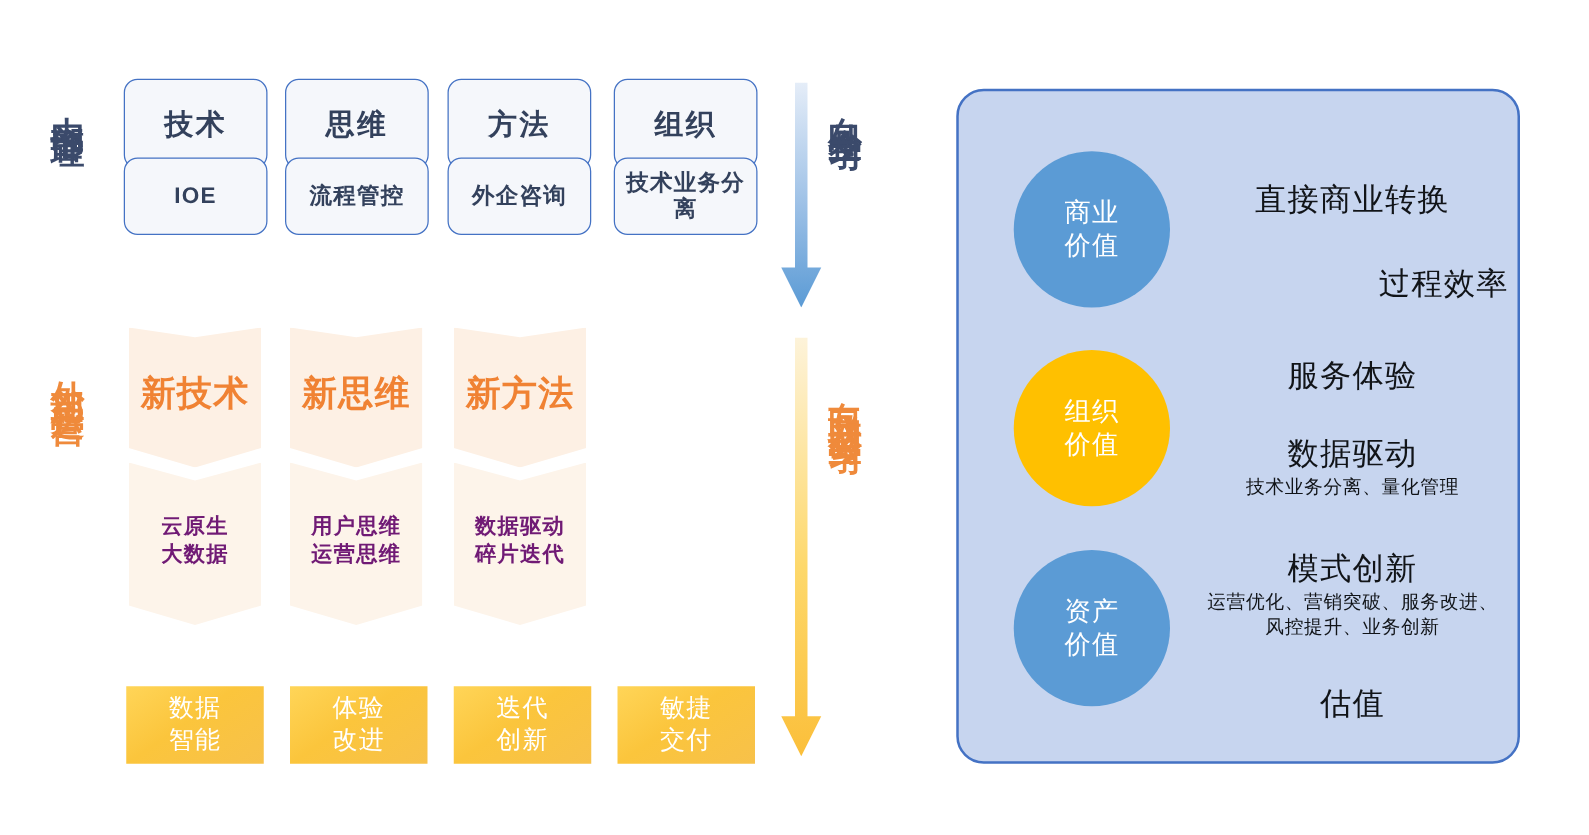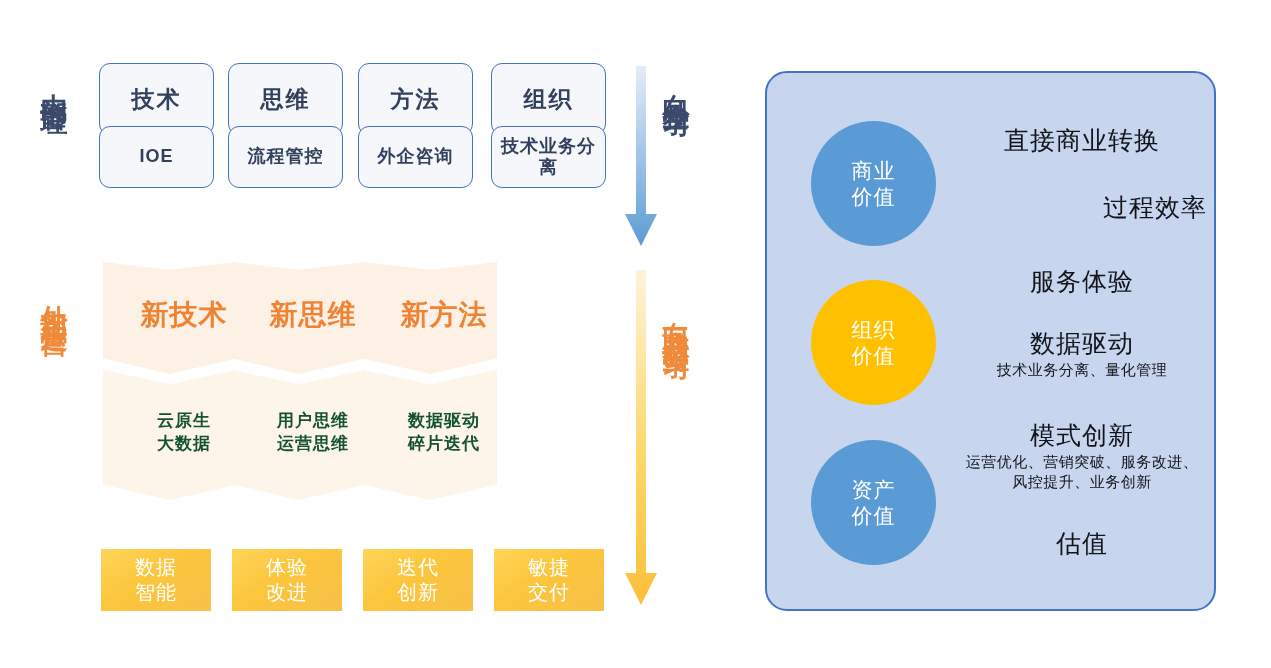--- a/index.html
+++ b/index.html
@@ -74,21 +74,20 @@
 
   
   .chev-col { position: absolute; width: 106px; }
   .chev {
     width: 106px;
     position: relative;
     display: flex;
     align-items: center;
     justify-content: center;
     text-align: center;
-    padding-left: 28px;
   }
   .chev-top {
     height: 112px;
     background: #fdf0e4;
     clip-path: polygon(0 0, 50% 7%, 100% 0, 100% 86%, 50% 100%, 0 86%);
   }
   .chev-bot {
     height: 130px;
     margin-top: -4px;
     background: #fdf4ea;
@@ -97,21 +96,21 @@
   .chev-title {
     font-size: 28px;
     font-weight: bold;
     color: #f08233;
     letter-spacing: 1px;
     margin-top: -6px;
   }
   .chev-sub {
     font-size: 17px;
     font-weight: bold;
-    color: #14532d;
+    color: #701a75;
     line-height: 1.35;
     letter-spacing: 1px;
     margin-top: -4px;
   }
 
   
   .pill {
     position: absolute;
     width: 110px; height: 62px;
     border-radius: 0;
@@ -144,21 +143,21 @@
     display: flex; align-items: center; justify-content: center;
     text-align: center;
     color: #ffffff;
     font-size: 21px;
     line-height: 1.22;
     letter-spacing: 1px;
   }
   .bubble-blue { background: #5b9bd5; }
   .bubble-yellow { background: #ffc000; }
 
-  .vrow { position: absolute; text-align: center; color: #111418; }
+  .vrow { position: absolute; text-align: center; color: #111418; margin-top: 20px; }
   .vrow .vmain {
     font-size: 25px;
     letter-spacing: 1px;
     line-height: 1.2;
   }
   .vrow .vsub {
     font-size: 15px;
     letter-spacing: 0.5px;
     line-height: 1.3;
     margin-top: 2px;

